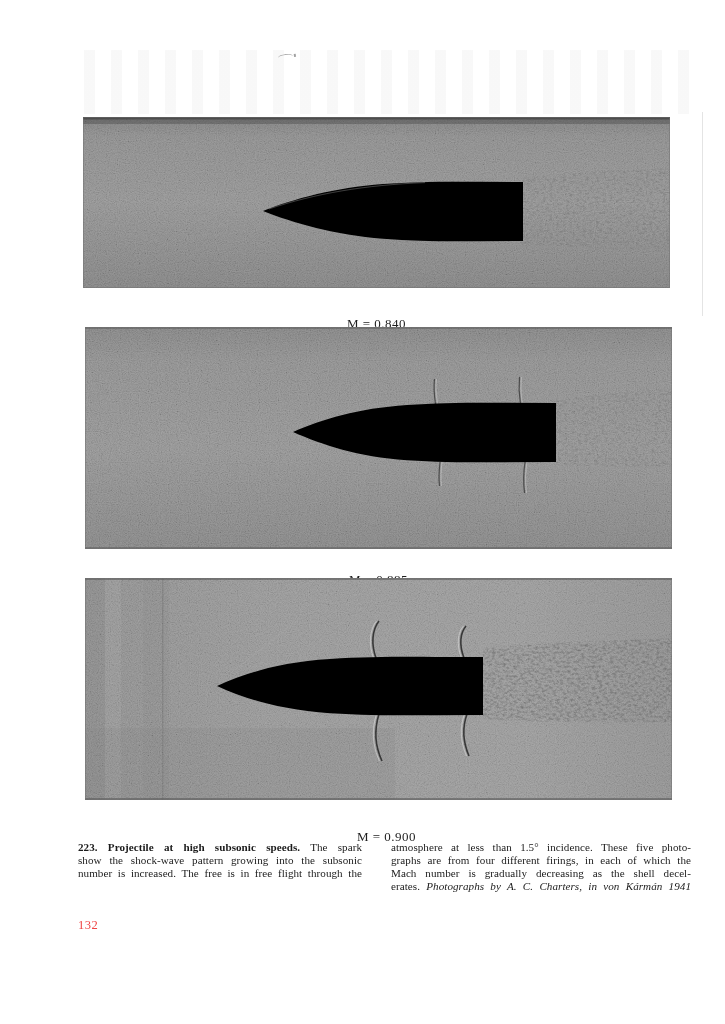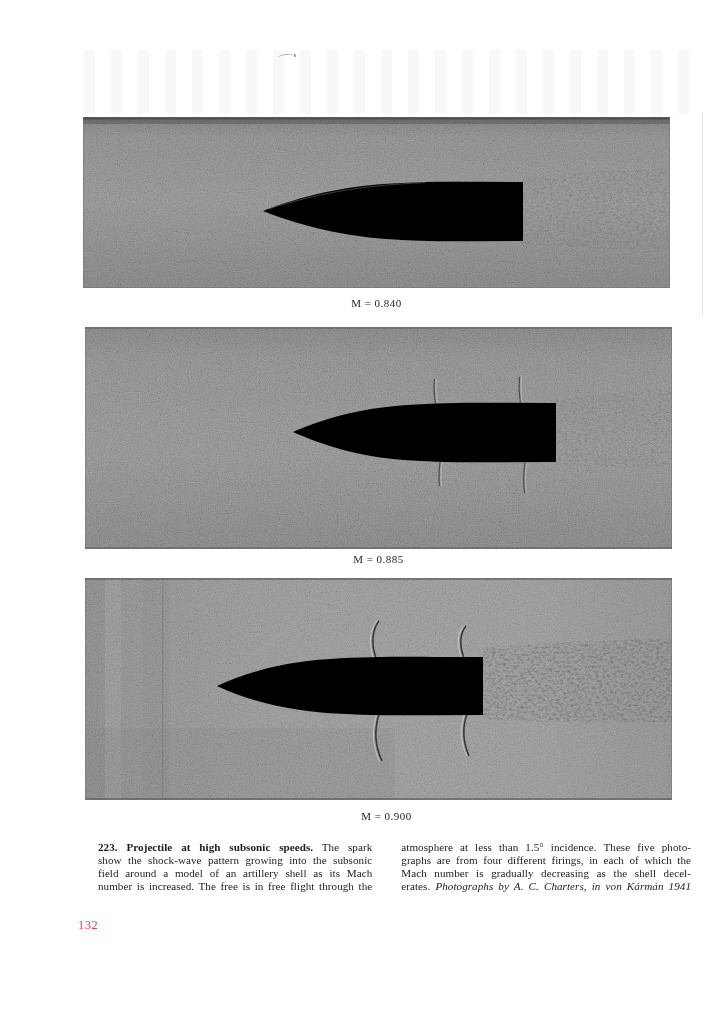--- a/index.html
+++ b/index.html
@@ -29,32 +29,32 @@
     background:#e4e4e4;
   }
 
   .photo { position:absolute; display:block; }
   .photo-1 { left:83px; top:117px; }
   .photo-2 { left:85px; top:327px; }
   .photo-3 { left:85px; top:578px; }
 
   .caption {
     position:absolute; width:587px; text-align:center;
-    font-size:11px; letter-spacing:0.5px; color:#1f1f1f;
+    font-size:13px; letter-spacing:0.5px; color:#1f1f1f;margin-top:19px;
   }
   .caption-1 { left:83px; top:297px; }
   .caption-2 { left:85px; top:553px; }
   .caption-3 { left:93px; top:810px; }
 
   .textblock {
     position:absolute; left:78px; top:841px; width:613px;
     display:flex; gap:29px; color:#1b1b1b;
   }
   .col { font-size:11.1px; line-height:12.9px; letter-spacing:0.05px; }
-  .col-left  { width:284px;margin-left:20px; }
+  .col-left  { width:284px; }
   .col-right { width:300px; }
   .tline { text-align:justify; text-align-last:justify; }
   .lead  { font-weight:bold; }
   .credit { font-style:italic; }
 
   .pageno {
     position:absolute; left:78px; top:918px;
     font-size:12.5px; color:#ef4444; letter-spacing:0.5px;text-align:right;
   }
 </style>
@@ -193,21 +193,20 @@
     <path d="M132,108 C 160,95 196,84 245,81 C 280,78.9 310,78.7 350,78.9 L398,79
              L398,137 L350,137.3 C 310,137.5 280,137.3 245,135.2 C 196,132 160,121 132,108 Z" fill="#050505" filter="url(#bl3)"></path>
     <rect x="0.5" y="0.5" width="586" height="221" fill="none" stroke="#6f6f6f" stroke-opacity="0.5"></rect>
   </svg>
   <div class="caption caption-3">M = 0.900</div>
 
   <div class="textblock">
     <div class="col col-left">
       <div class="tline"><span class="lead">223. Projectile at high subsonic speeds.</span> <span>The spark</span></div>
       <div class="tline">show the shock-wave pattern growing into the subsonic</div>
-      <div class="tline">field around a model of an artillery shell as its Mach</div>
       <div class="tline">number is increased. The free is in free flight through the</div>
     </div>
     <div class="col col-right">
       <div class="tline">atmosphere at less than 1.5° incidence. These five photo-</div>
       <div class="tline">graphs are from four different firings, in each of which the</div>
       <div class="tline">Mach number is gradually decreasing as the shell decel-</div>
       <div class="tline"><span>erates.</span> <span class="credit">Photographs by A. C. Charters, in von Kármán 1941</span></div>
     </div>
   </div>
 

